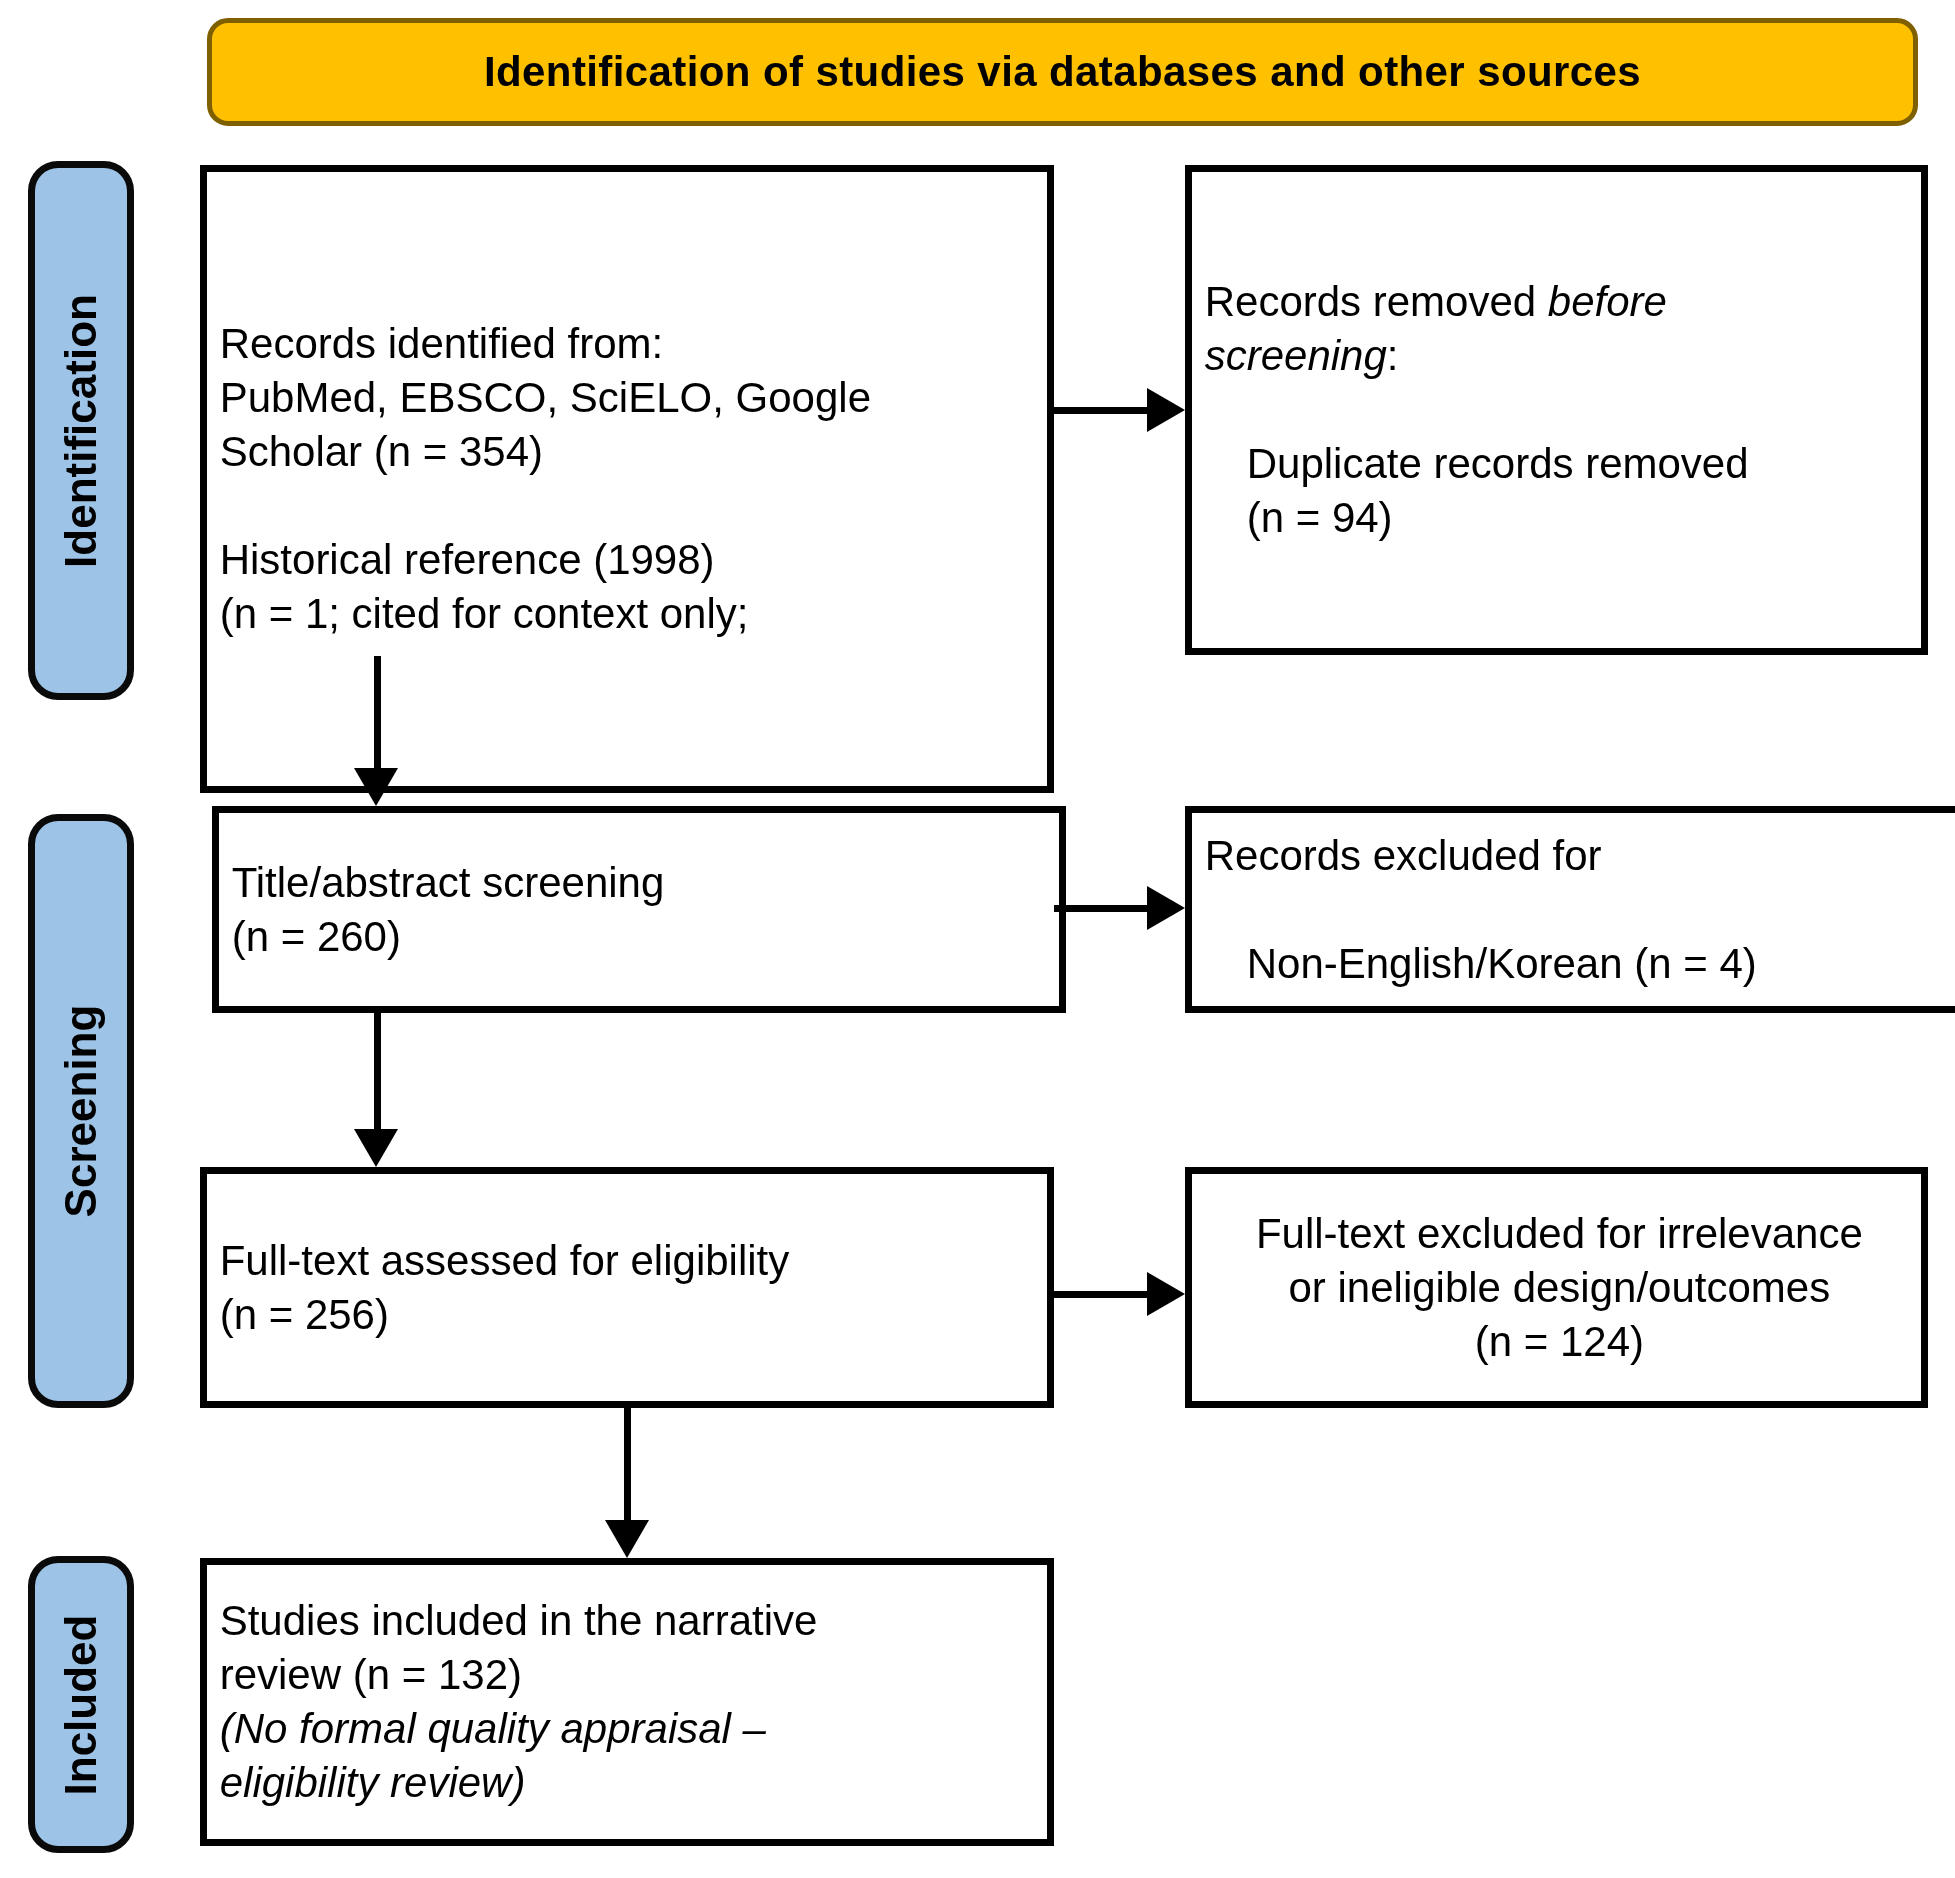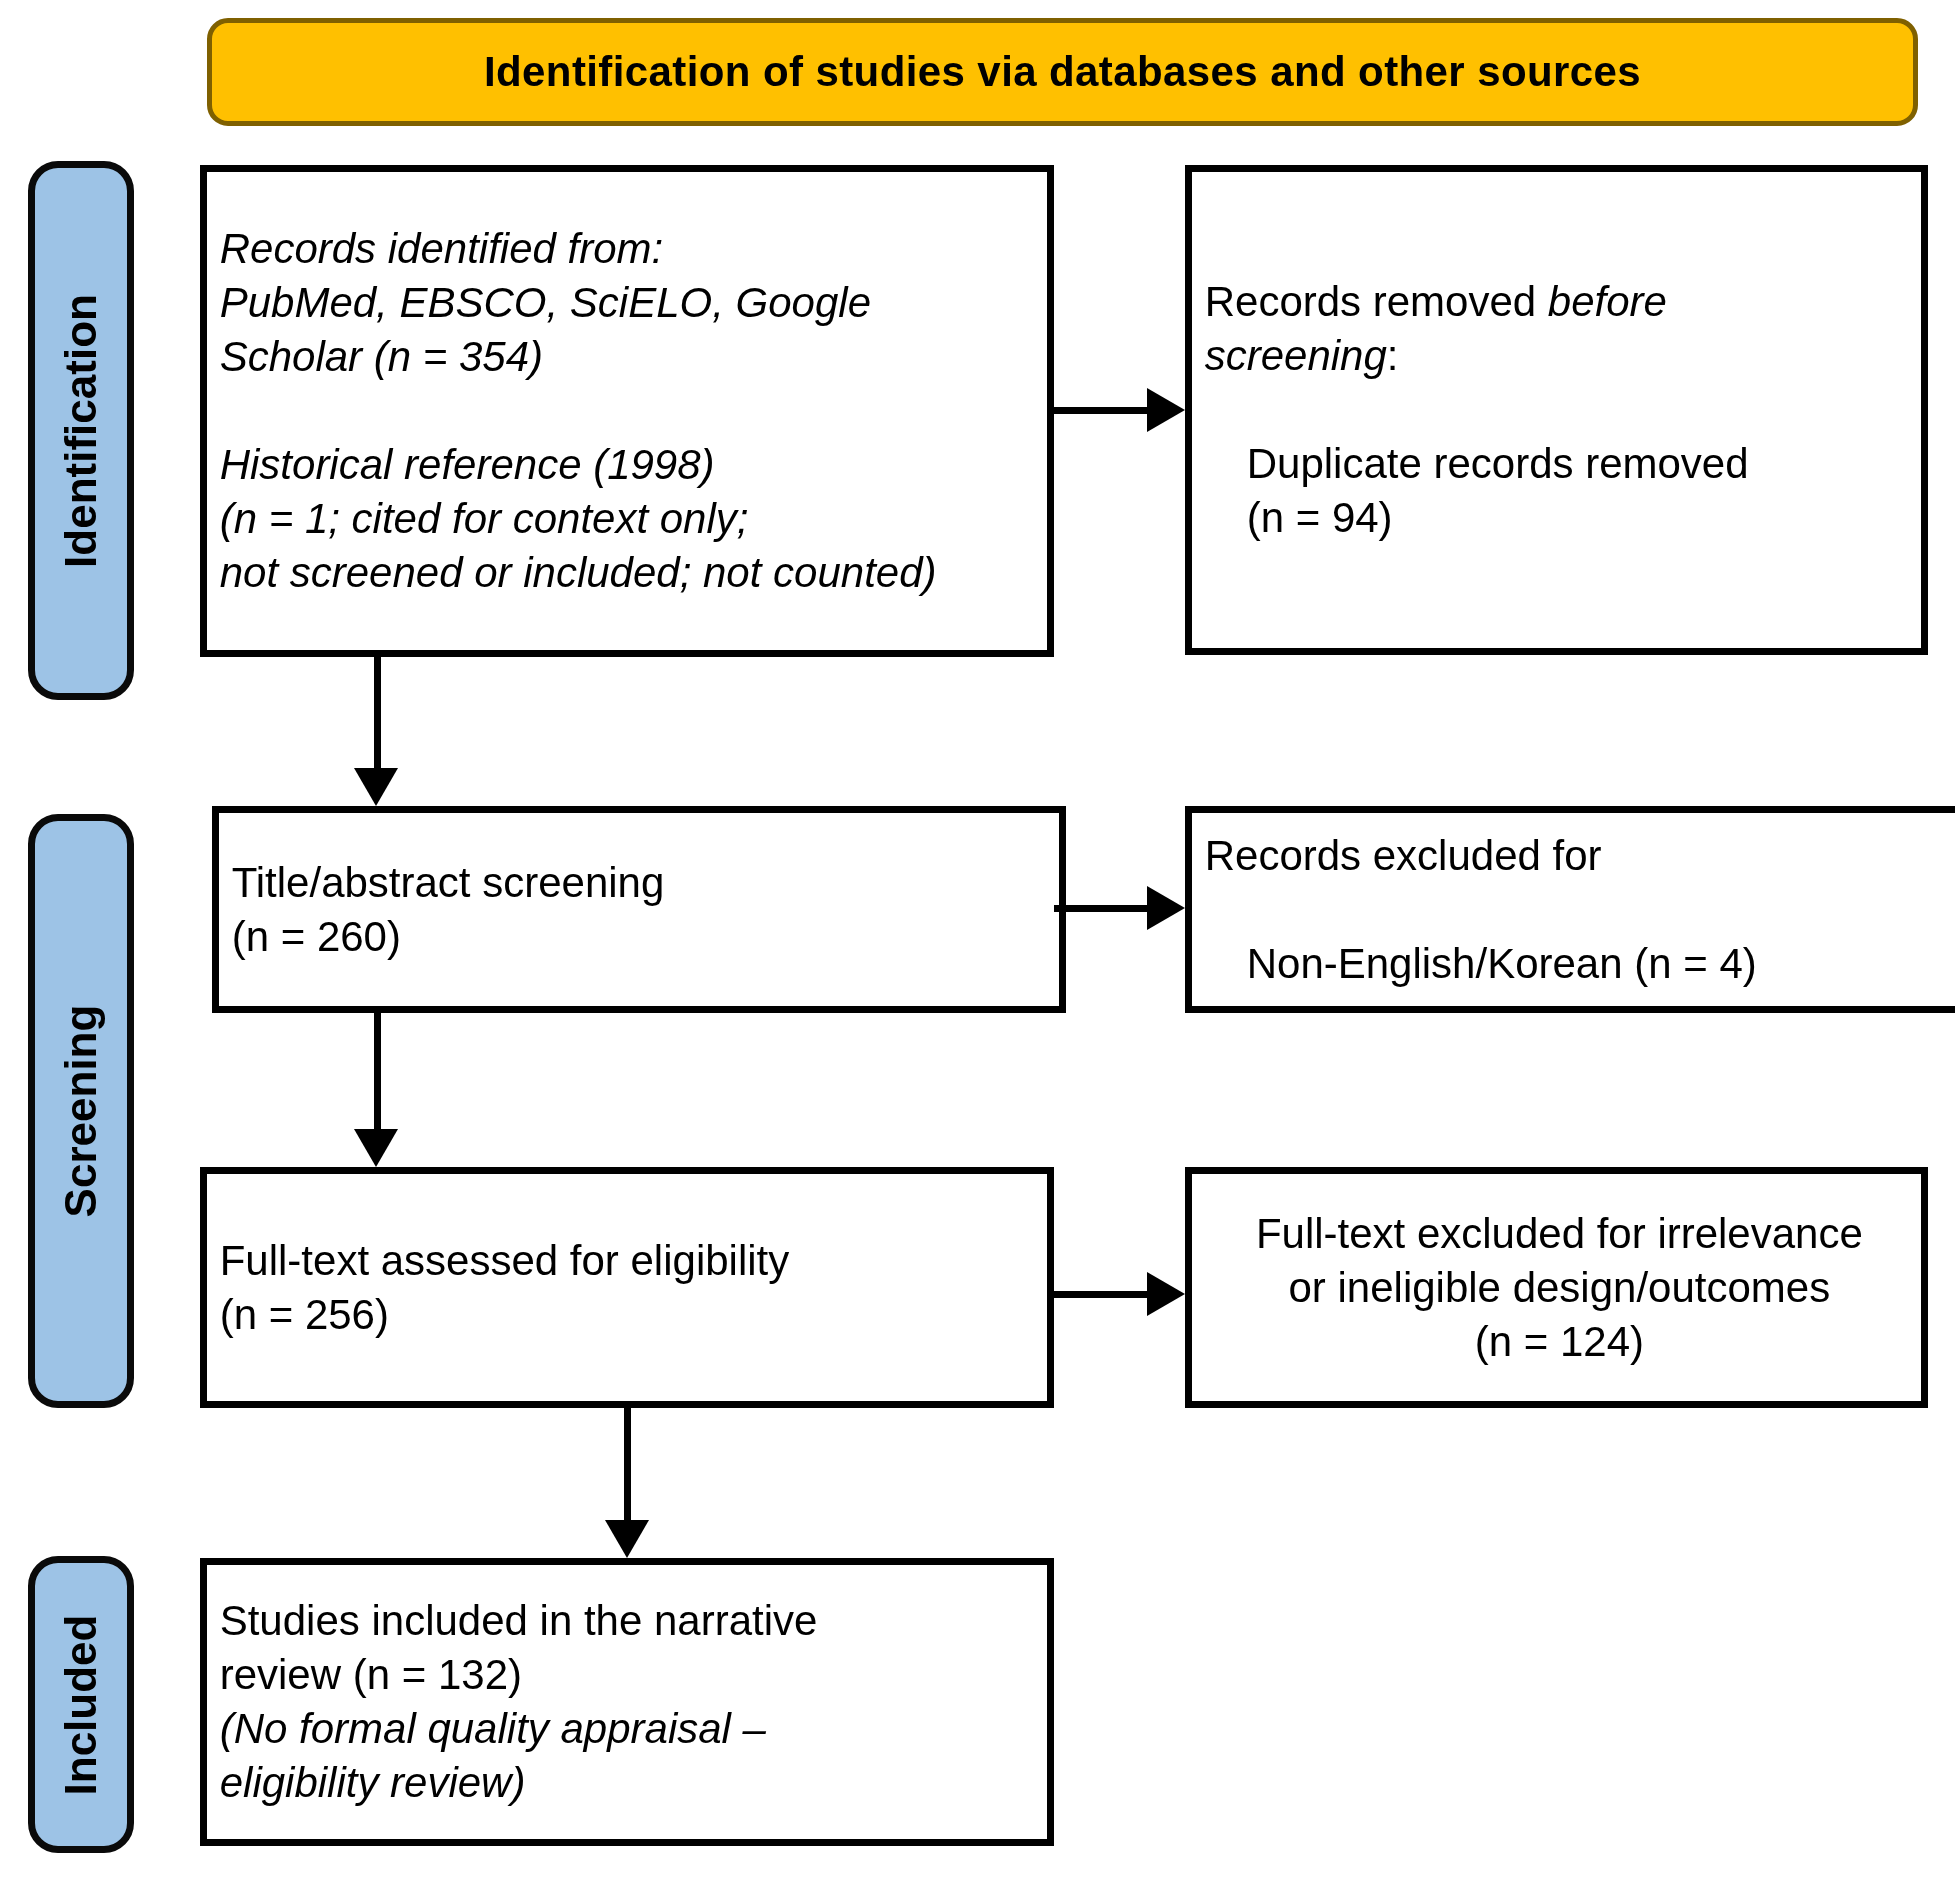--- a/index.html
+++ b/index.html
@@ -49,21 +49,21 @@
     position:absolute;
     box-sizing:border-box;
     background:#ffffff;
     border:7px solid #000000;
     display:flex; flex-direction:column; justify-content:center;
     font-size:42px; line-height:54px;
     padding-left:12.7px; padding-right:7px;
   }
   .wbox .line{ white-space:nowrap; }
   .wbox .line.indent{ padding-left:42px; }
-  .box-records-identified{ left:200px; top:165px;  width:854px; height:492px;font-style:italic; }
+  .box-records-identified{ left:200px; top:165px;  width:854px; height:628px; }
   .box-title-abstract   { left:212px; top:806px; width:854px; height:207px; }
   .box-fulltext-assessed{ left:200px; top:1167px; width:854px; height:241px; }
   .box-studies-included { left:200px; top:1558px; width:854px; height:288px; }
   .box-records-removed  { left:1185px; top:165px;  width:743px; height:490px; }
   .box-records-excluded { left:1185px; top:806px; width:892px; height:207px; }
   .box-fulltext-excluded{ left:1185px; top:1167px; width:743px; height:241px;text-align:center; }
   
   .shaft{ position:absolute; background:#000000; }
   .head{ position:absolute; width:0; height:0; }
   .head.down{ border-left:22.6px solid transparent; border-right:22.6px solid transparent; border-top:38px solid #000000; }
@@ -88,21 +88,20 @@
     <span>Included</span>
   </div>
 
   <div class="wbox box-records-identified">
       <div class="line"><span>Records identified from:</span></div>
       <div class="line"><span>PubMed, EBSCO, SciELO, Google</span></div>
       <div class="line"><span>Scholar (n = 354)</span></div>
       <div class="line">&nbsp;</div>
       <div class="line"><span>Historical reference (1998)</span></div>
       <div class="line"><span>(n = 1; cited for context only;</span></div>
-      <div class="line"><span>not screened or included; not counted)</span></div>
     </div>
 
   <div class="wbox box-title-abstract">
       <div class="line"><span>Title/abstract screening</span></div>
       <div class="line"><span>(n = 260)</span></div>
     </div>
 
   <div class="wbox box-fulltext-assessed">
       <div class="line"><span>Full-text assessed for eligibility</span></div>
       <div class="line"><span>(n = 256)</span></div>

